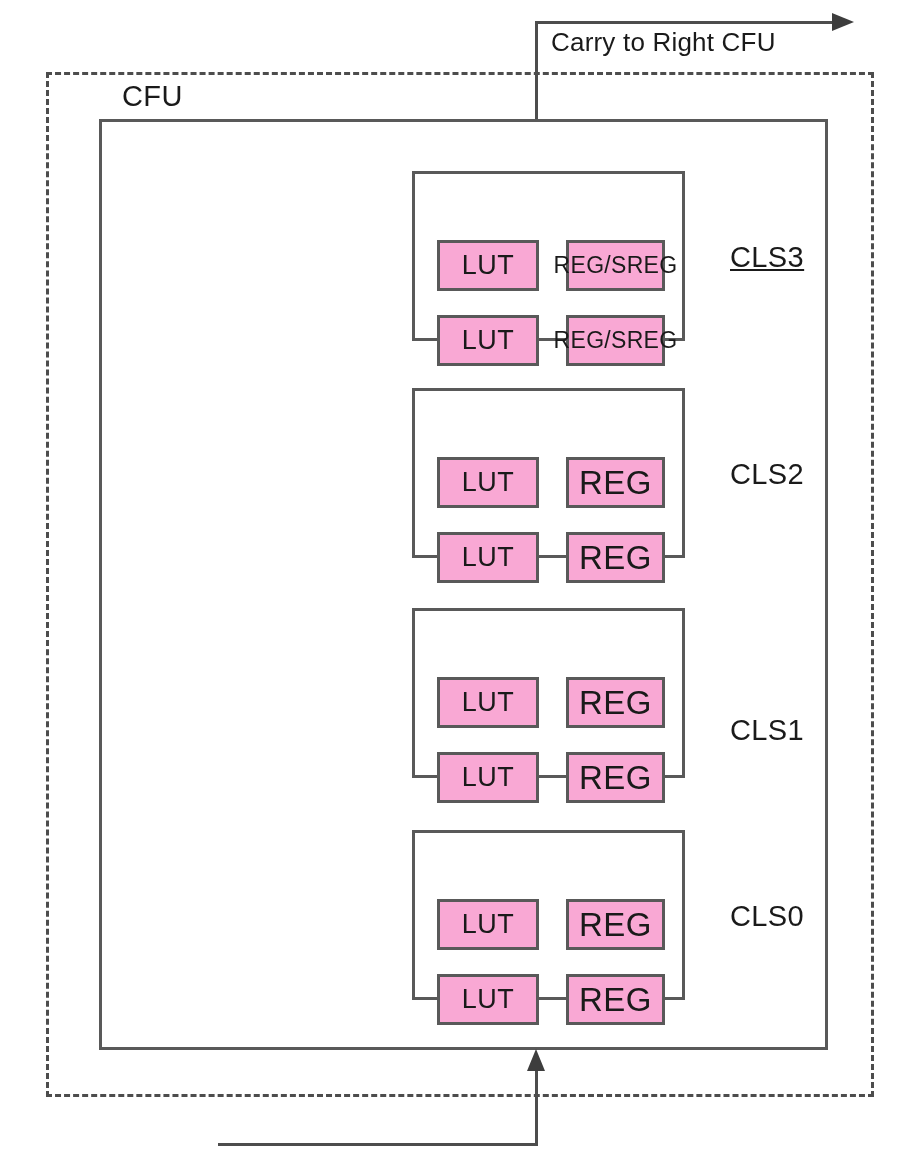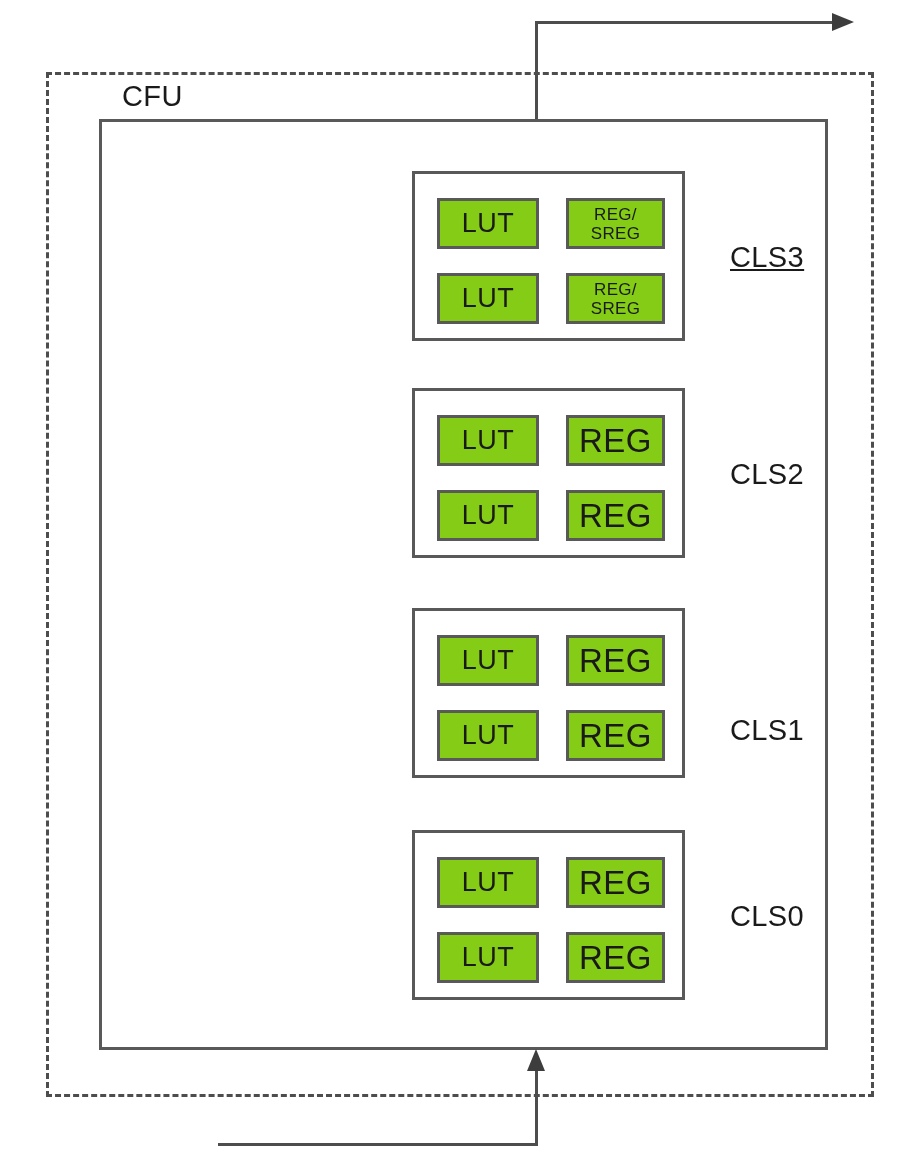--- a/index.html
+++ b/index.html
@@ -97,39 +97,40 @@
   .cls-row.r1 { top: 24px; }
   .cls-row.r2 { top: 99px; }
 
   .cell {
     border: 3px solid #595959;
     box-sizing: border-box;
     display: flex;
     align-items: center;
     justify-content: center;
     text-align: center;
-    background: #84cc16;
+    background: #f9a8d4;
+    margin-top: 42px;
   }
   .cell-lut {
     width: 102px;
     height: 51px;
     font-size: 27px;
     letter-spacing: 0.5px;
   }
   .cell-reg {
     width: 99px;
     height: 51px;
     font-size: 33px;
     letter-spacing: 0.5px;
   }
   .cell-reg.two-line {
-    font-size: 17px;
+    font-size: 23px;
     line-height: 19px;
     letter-spacing: 0.3px;
-    flex-direction: column;
+    flex-direction: row;
   }
 
   .cls-label {
     position: absolute;
     left: 730px;
     font-size: 29px;
     letter-spacing: 0.4px;
     white-space: nowrap;
   }
 
@@ -165,20 +166,21 @@
   }
 </style>
 </head>
 <body>
 
 <div id="stage">
 
   <div class="wire wire-v" style="left:535px; top:21px; height:100px;"></div>
   <div class="wire wire-h" style="left:535px; top:21px; width:300px;"></div>
   <div class="arrowhead right" style="left:832px; top:13px;"></div>
+  <div class="carry-label" style="left:551px; top:27px;">Carry to Right CFU</div>
 
   <div class="cfu-dashed"></div>
 
   <div class="cfu-title">CFU</div>
 
   <div class="cfu-inner"></div>
 
 
   <div id="cls-container">
       <div class="cls-block" style="top: 171px;">

